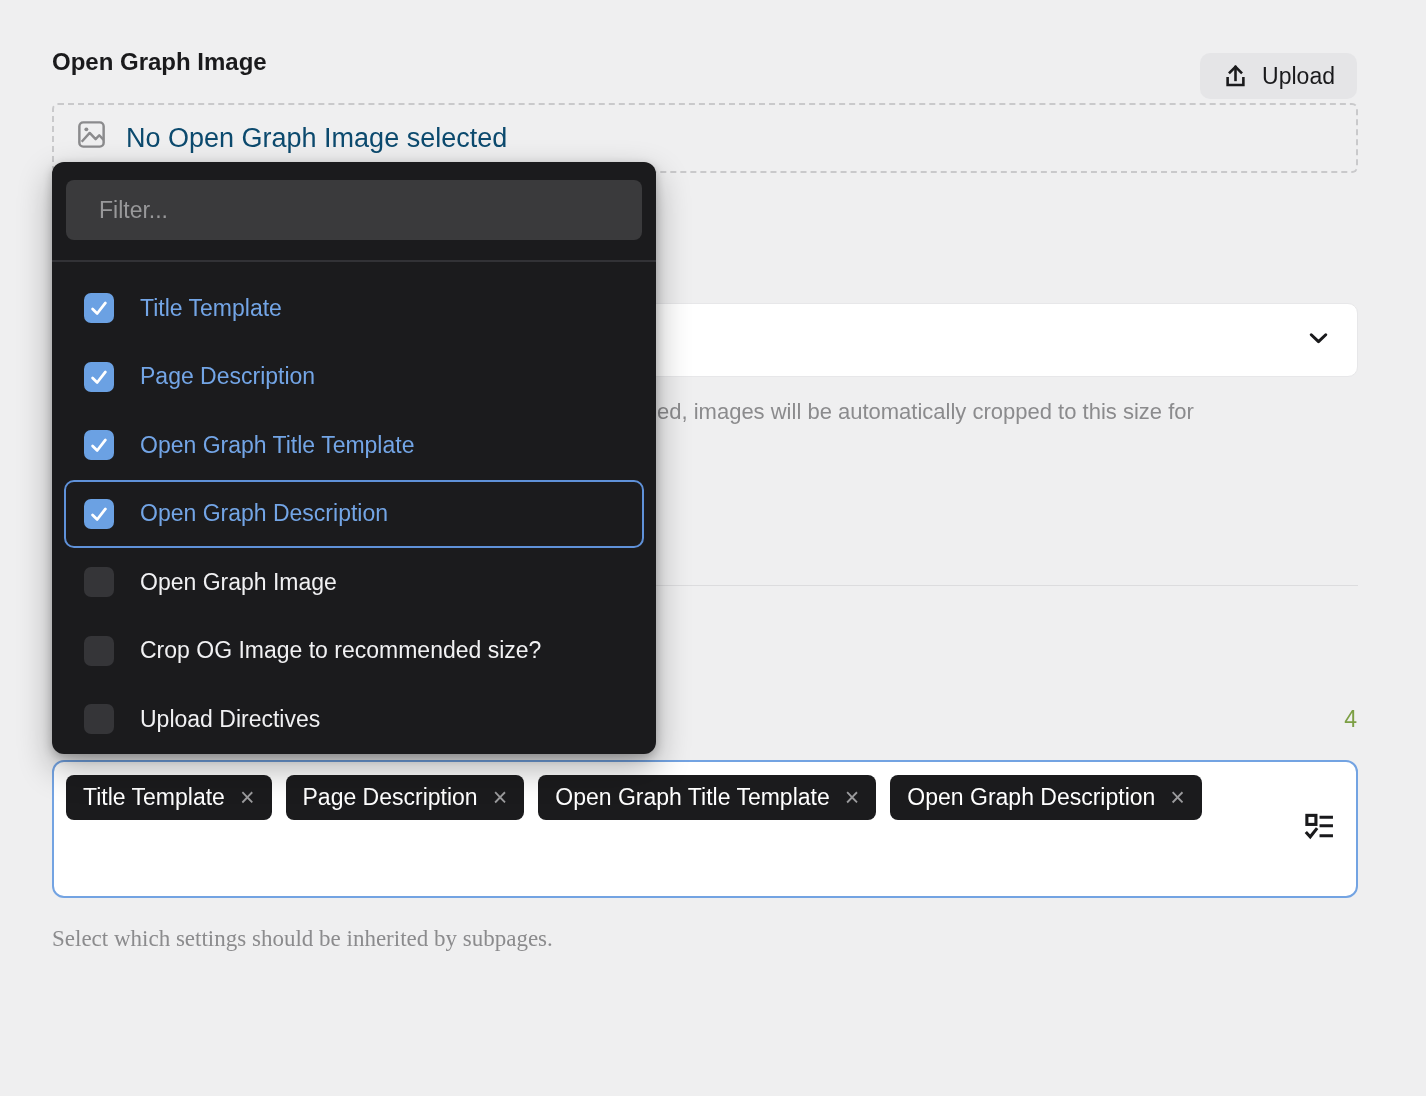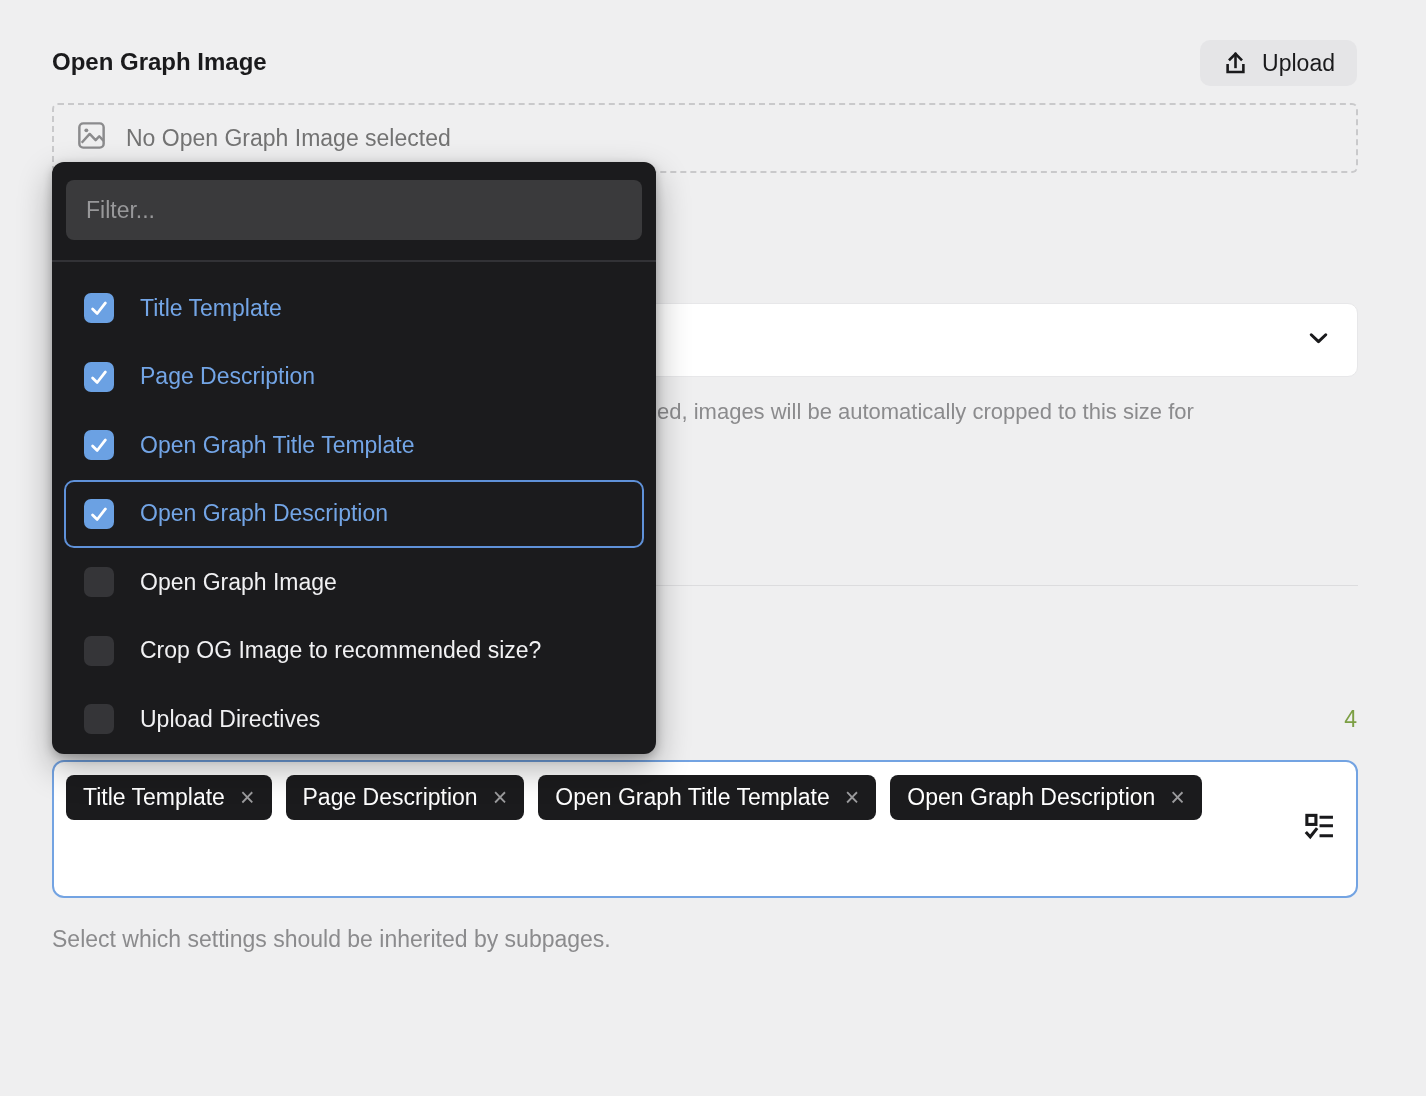--- a/index.html
+++ b/index.html
@@ -12,21 +12,21 @@
     color: #1c1c1e;
   }
   .abs { position: absolute; }
 
   
   .page-title {
     left: 52px; top: 48px;
     font-size: 24px; font-weight: 600; color: #1a1a1c;
   }
   .btn-group {
-    top: 40px; right: 69px;
+    top: 53px; right: 69px;
     display: flex; gap: 2px;
   }
   .btn {
     height: 46px;
     display: flex; align-items: center; gap: 13px;
     padding: 0 22px;
     background: #e5e5e7;
     font-size: 23px; font-weight: 500; color: #1a1a1c;
     border: none; cursor: pointer;
     border-radius: 3px;
@@ -34,21 +34,21 @@
   .btn:first-child { border-top-left-radius: 10px; border-bottom-left-radius: 10px; }
   .btn:last-child  { border-top-right-radius: 10px; border-bottom-right-radius: 10px; }
   .btn svg { display: block; }
 
   
   .og-placeholder {
     left: 52px; top: 103px; width: 1306px; height: 70px;
     border: 2px dashed #c9c9cb; border-radius: 6px;
     display: flex; align-items: center; gap: 19px;
     padding-left: 22px;
-    color: #737373; font-size: 23px;
+    color: #0c4a6e; font-size: 27px;
   }
 
   
   .size-select {
     left: 52px; top: 303px; width: 1306px; height: 74px;
     background: #ffffff; border: 1px solid #e7e7e9; border-radius: 10px;
   }
   .size-select .chevron {
     position: absolute; right: 24px; top: 50%; transform: translateY(-50%);
   }
@@ -83,37 +83,37 @@
   }
   .tag .tag-x {
     color: #9b9b9d; font-size: 25px; line-height: 1; cursor: pointer;
   }
   .tags-field .list-icon {
     position: absolute; right: 22px; top: 50%; transform: translateY(-50%);
   }
 
   .help-text {
     left: 52px; top: 918px; width: 1310px;
-    color: #8b8b8d; font-size: 23px; line-height: 42px;
+    color: #8b8b8d; font-size: 23px; line-height: 42px; font-family: Liberation Serif, serif;
   }
 
   
   .dropdown {
     left: 52px; top: 162px; width: 604px; height: 592px;
     background: #1b1b1d; border-radius: 12px;
     box-shadow: 0 14px 34px rgba(0,0,0,.32), 0 3px 10px rgba(0,0,0,.22);
     z-index: 5;
   }
   .dropdown .filter-wrap {
     position: absolute; left: 14px; right: 14px; top: 18px; height: 60px;
   }
   .dropdown input.filter {
     width: 100%; height: 100%;
     background: #3a3a3c; border: none; border-radius: 8px;
-    padding: 0 20px;
+    padding: 0 33px;
     font-family: "Liberation Sans", sans-serif;
     font-size: 23px; color: #ececee;
     outline: none;
   }
   .dropdown input.filter::placeholder { color: #98989a; }
   .dropdown .dd-divider {
     position: absolute; left: 0; right: 0; top: 98px; height: 2px;
     background: #323236;
   }
   .dropdown .options {

